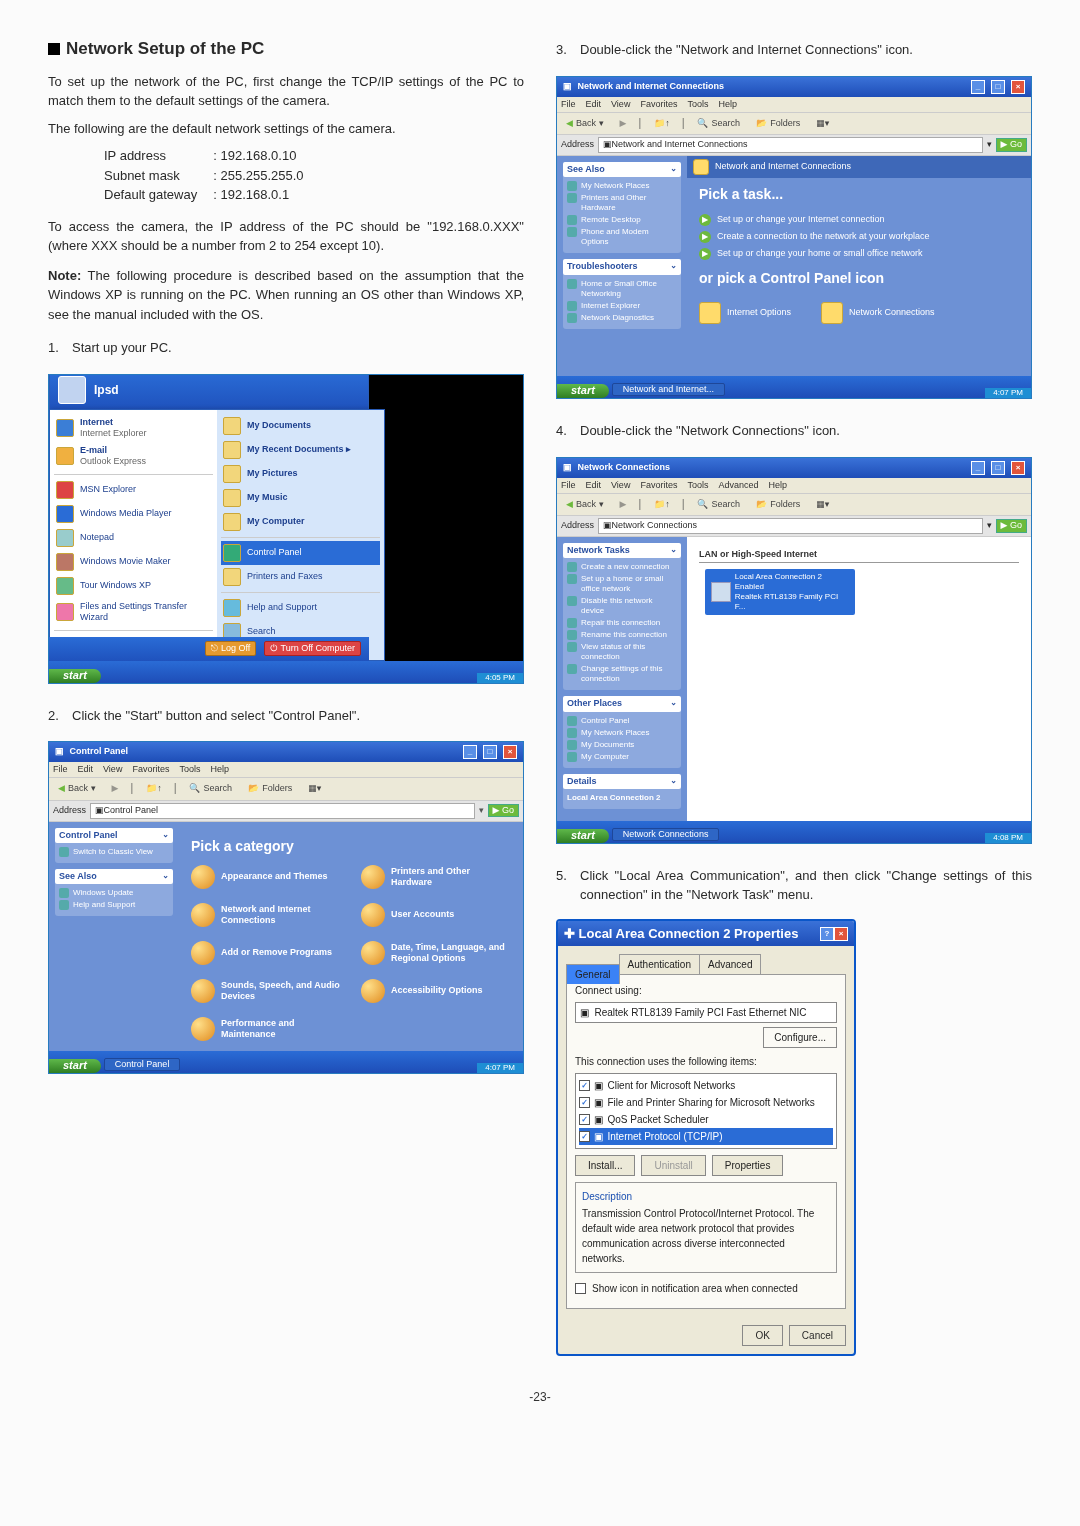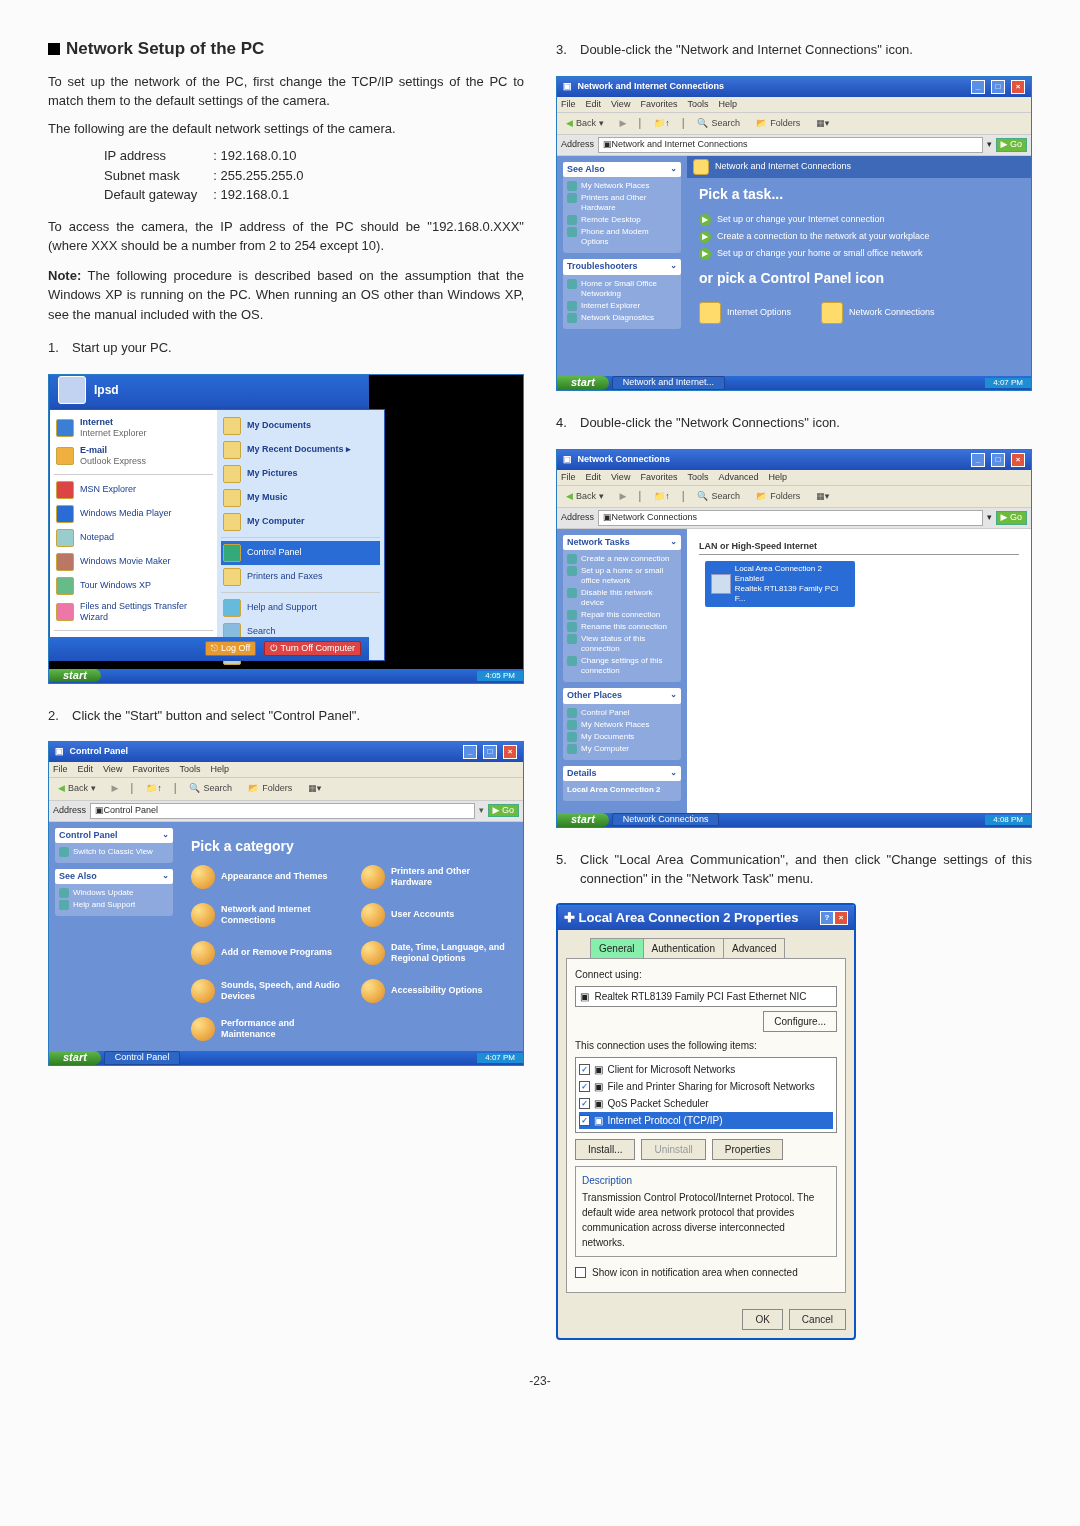--- a/index.html
+++ b/index.html
@@ -74,21 +74,21 @@
   .ico{width:10px;height:10px;display:inline-block;flex-shrink:0;border-radius:2px;}
   .xp-main{flex:1;background:#6d91d5;color:#fff;padding:10px 12px;}
   .xp-main.white{background:#fff;color:#333;}
   .xp-main h3{font-size:14px;font-weight:bold;margin:6px 0 10px;}
   .xp-main .task{display:flex;align-items:center;gap:6px;margin:5px 0;font-size:9px;}
   .xp-main .arrow{width:12px;height:12px;border-radius:50%;background:#6db93c;color:#fff;display:inline-flex;align-items:center;justify-content:center;font-size:8px;}
   .xp-main .cpicon{width:22px;height:22px;background:#ffdb6b;border:1px solid #caa63a;border-radius:3px;display:inline-block;}
   .category-grid{display:grid;grid-template-columns:1fr 1fr;gap:14px 20px;margin-top:10px;}
   .cat{display:flex;align-items:center;gap:6px;font-weight:bold;font-size:9px;}
   .cat .cico{width:24px;height:24px;border-radius:50%;background:radial-gradient(circle at 30% 30%,#ffe08a,#e08a1e);flex-shrink:0;}
-  .taskbar{background:linear-gradient(#2a6cd6,#1e4db7);display:flex;align-items:center;height:14px;}
+  .taskbar{background:linear-gradient(#2a6cd6,#1e4db7);display:flex;align-items:flex-end;height:22px;}
   .startbtn{background:linear-gradient(#5fb84a,#2f7e22);color:#fff;font-style:italic;font-weight:bold;padding:0 14px;display:flex;align-items:center;border-radius:0 8px 8px 0;font-size:11px;}
   .taskbtn{background:#2e66c5;color:#fff;margin:2px 3px;padding:0 10px;display:flex;align-items:center;border:1px solid #1e4799;border-radius:2px;}
   .tb-spacer{flex:1;}
   .tray{background:#1e8ed4;color:#fff;padding:0 8px;display:flex;align-items:center;font-size:8px;}
 
   
   .startmenu{position:absolute;left:0;bottom:22px;width:336px;display:flex;background:#fff;border:1px solid #2a5db7;box-shadow:2px 2px 6px rgba(0,0,0,.4);}
   .sm-top{position:absolute;left:0;bottom:calc(22px + 252px);width:320px;background:linear-gradient(#2a6cd6,#1f52bd);color:#fff;height:38px;display:flex;align-items:center;gap:8px;padding:0 8px;font-weight:bold;font-size:12px;border:1px solid #2a5db7;border-bottom:none;}
   .sm-top .avatar{width:28px;height:28px;background:#c1d3f0;border:1px solid #fff;border-radius:3px;}
   .sm-left{flex:1;background:#fff;padding:4px;}
@@ -101,21 +101,21 @@
   .sm-all{font-weight:bold;color:#1d3f8d;display:flex;align-items:center;justify-content:center;gap:6px;padding:6px 0;border-top:1px solid #ccc;margin-top:4px;}
   .sm-foot{position:absolute;left:0;bottom:22px;width:320px;height:24px;background:linear-gradient(#2a6cd6,#1f52bd);display:flex;justify-content:flex-end;align-items:center;gap:8px;padding:0 8px;color:#fff;}
   .sm-foot .fbtn{background:#e69a2f;color:#fff;border:1px solid #a86e1a;padding:1px 5px;display:flex;align-items:center;gap:3px;border-radius:2px;}
 
   
   .dialog{border:2px solid #0a56c9;border-radius:4px;overflow:hidden;background:#ece9d8;width:300px;margin:10px 0;}
   .dlg-title{background:linear-gradient(#3a72d8,#1e4db7);color:#fff;font-weight:bold;padding:3px 6px;display:flex;align-items:center;}
   .dlg-title .spacer{flex:1;}
   .tabs{display:flex;border-bottom:1px solid #999;}
   .tab{background:#ece9d8;border:1px solid #999;border-bottom:none;padding:2px 8px;margin-right:-1px;font-size:10px;}
-  .tab.active{background:#86efac;position:relative;top:0;margin-left:24px;}
+  .tab.active{background:#3b82f6;position:relative;top:10px;}
   .dlg-body{background:#ece9d8;padding:8px;font-size:10px;color:#222;}
   .field-row{display:flex;align-items:center;gap:6px;margin:4px 0;}
   .textbox{background:#fff;border:1px solid #888;padding:2px 4px;flex:1;display:flex;align-items:center;gap:5px;}
   .group{border:1px solid #999;padding:6px;margin-top:6px;}
   .listbox{background:#fff;border:1px solid #888;padding:3px;margin:4px 0;}
   .listbox .row{display:flex;align-items:center;gap:4px;padding:1px 0;}
   .listbox .row.sel{background:#2a6cd6;color:#fff;}
   .chk{width:11px;height:11px;border:1px solid #555;background:#fff;display:inline-flex;align-items:center;justify-content:center;font-size:8px;color:#2a6cd6;font-weight:bold;}
   .btnrow{display:flex;gap:6px;margin-top:6px;}
   .btnrow .btn,.dlg-foot .btn{background:#ece9d8;border:1px solid #888;padding:2px 12px;font-size:10px;}

